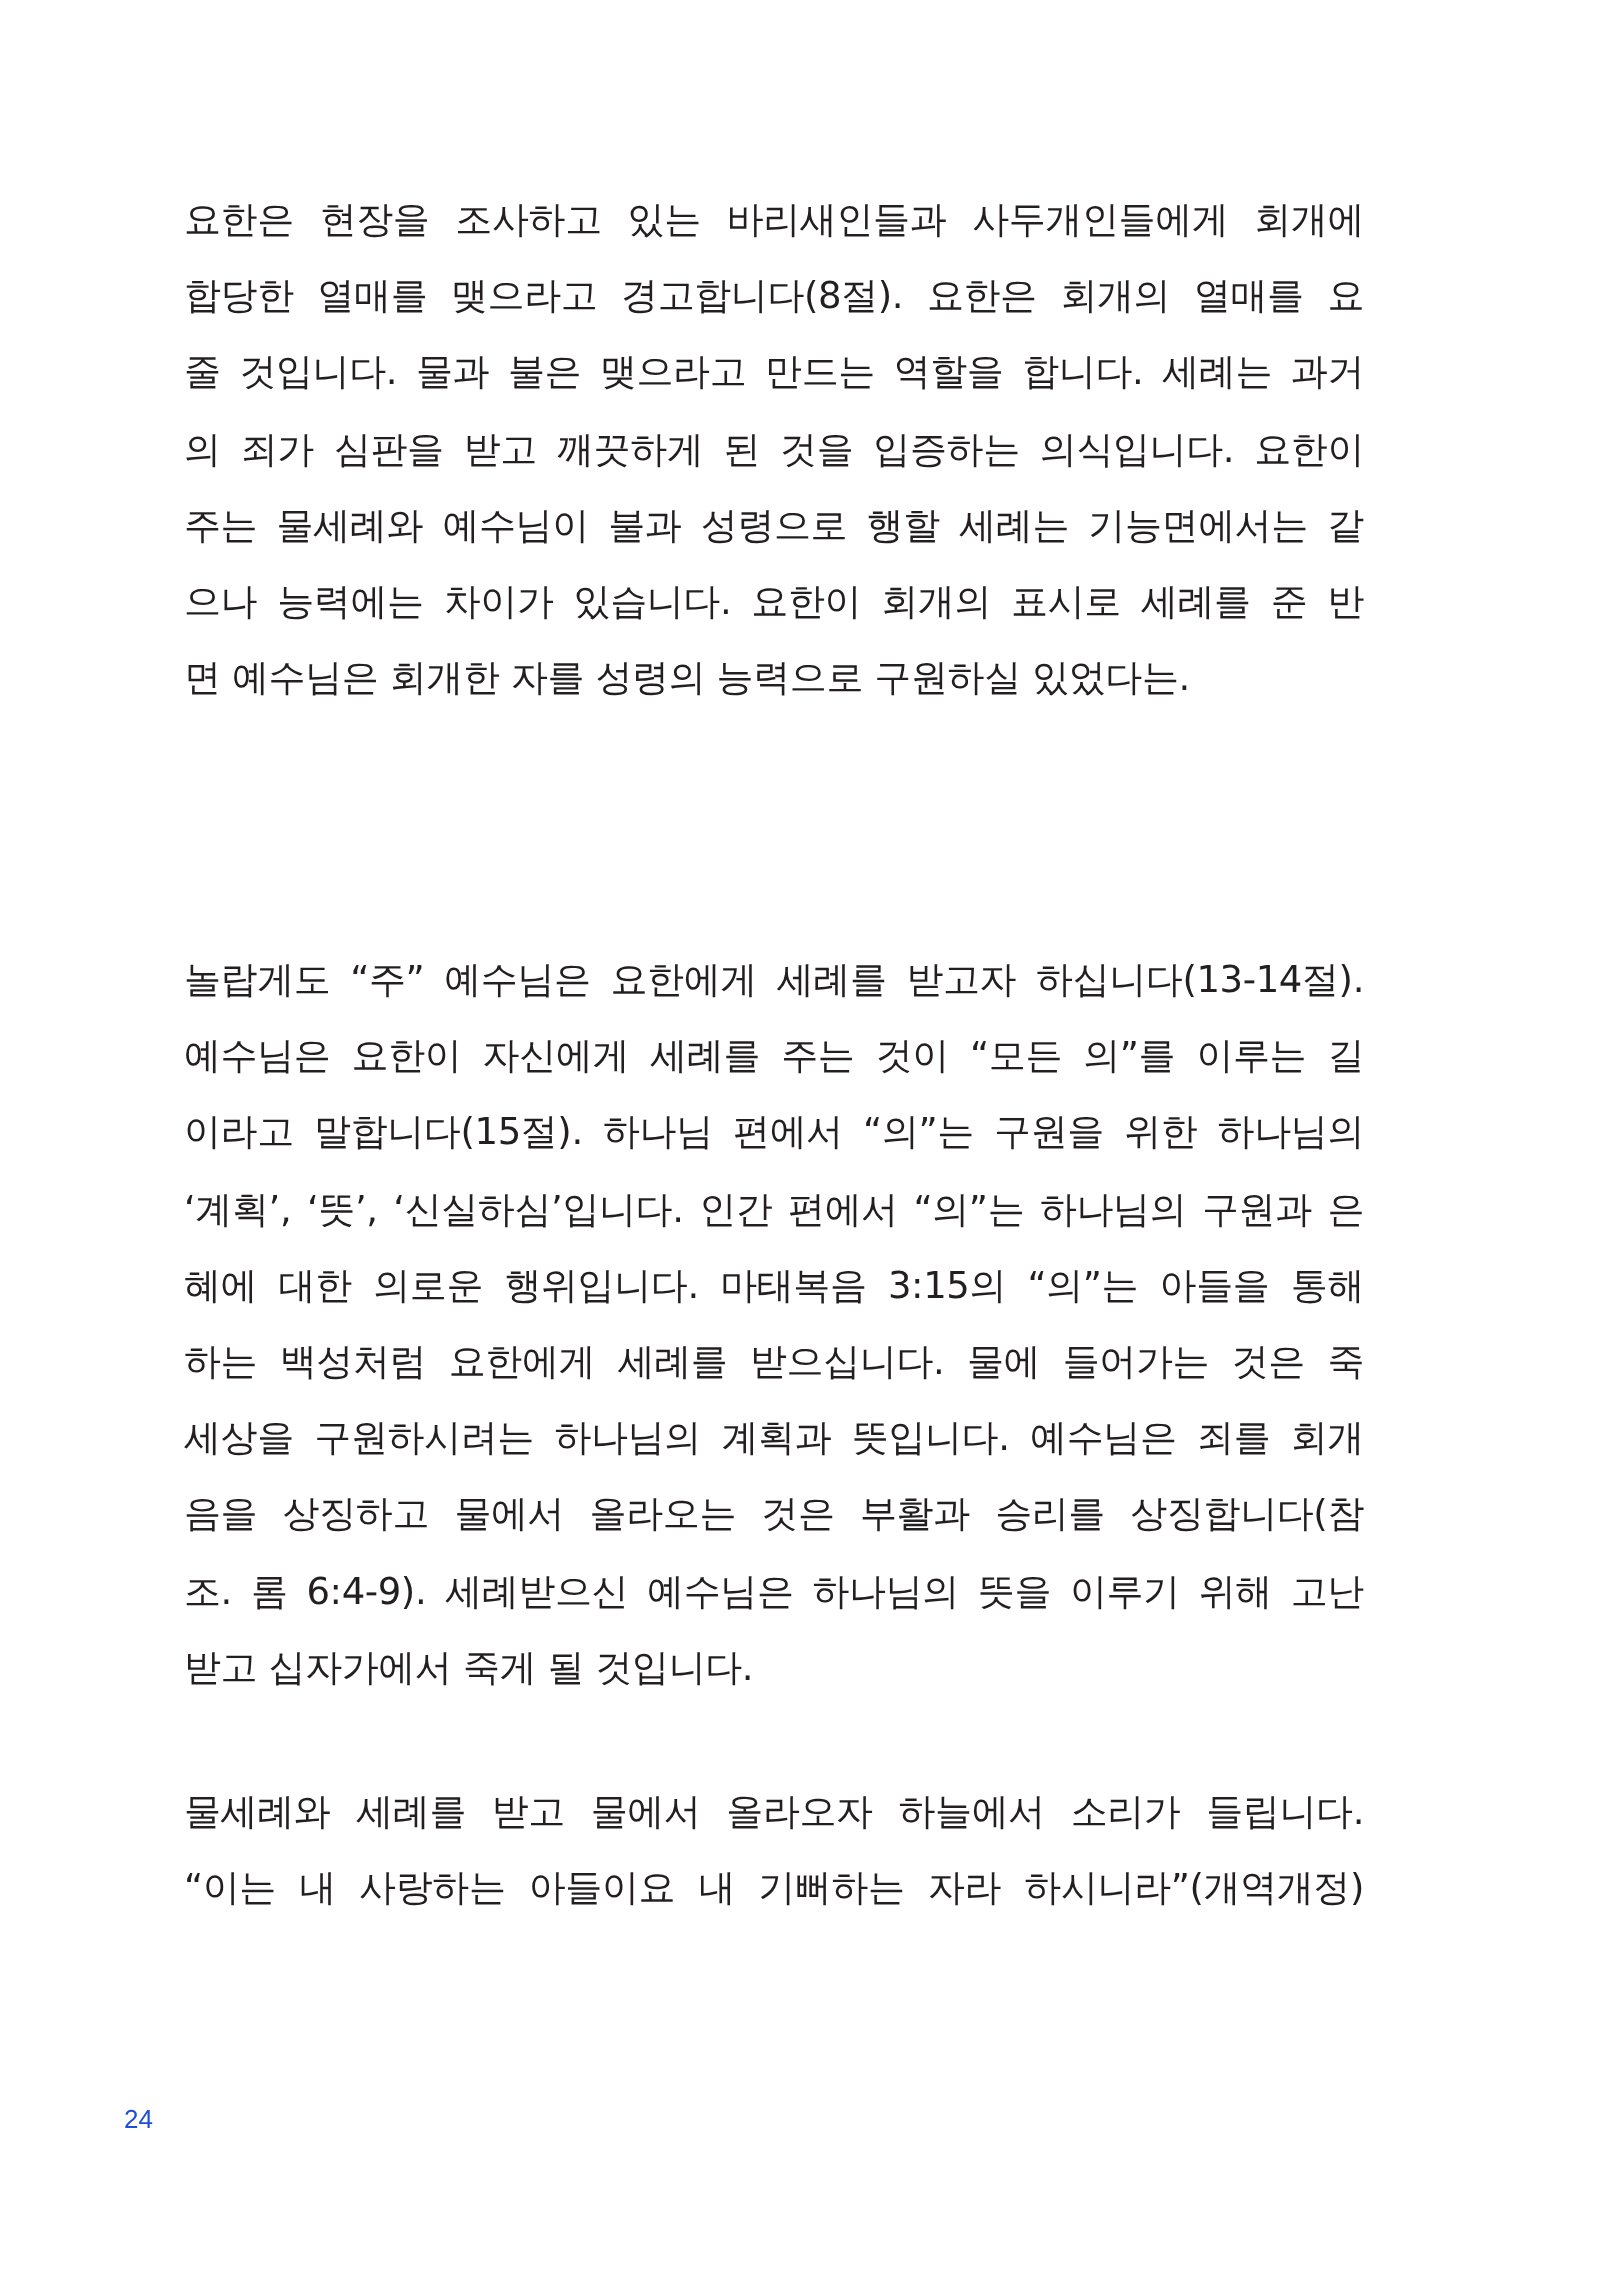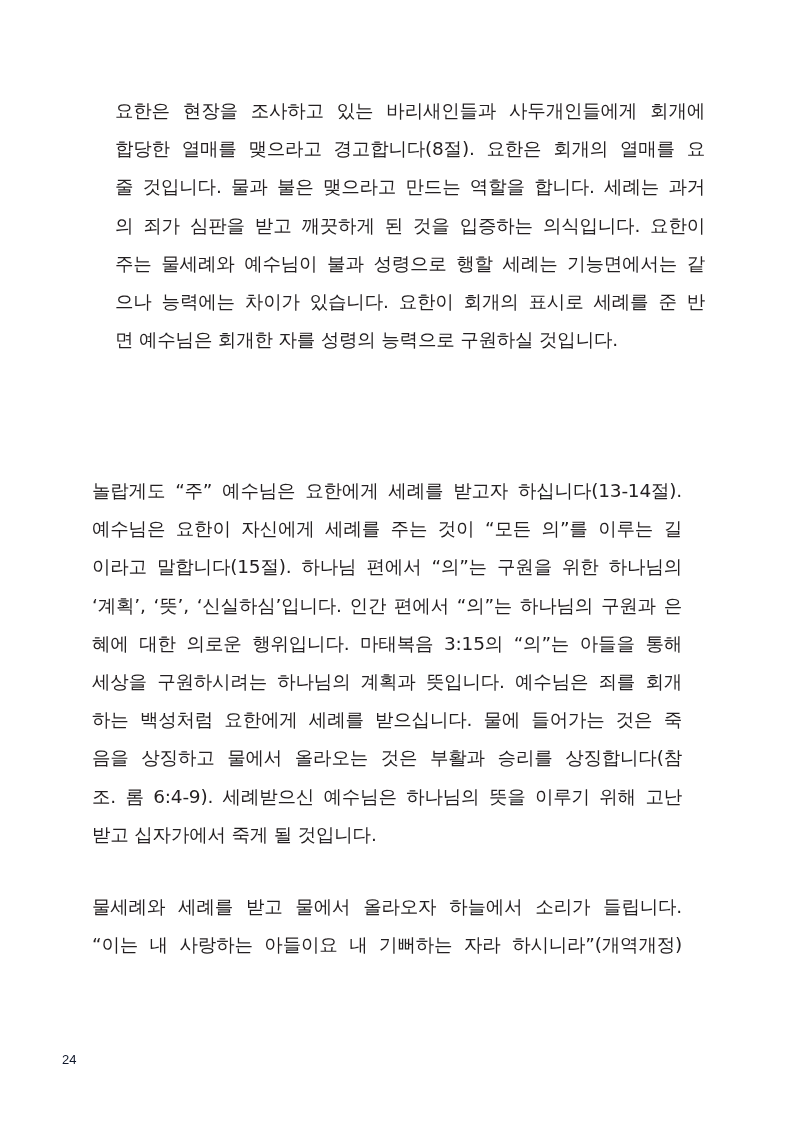--- a/index.html
+++ b/index.html
@@ -37,56 +37,56 @@
     line-height: 38.2px;
     font-size: 18.5px;
     white-space: nowrap;
     text-align: justify;
     text-align-last: justify;
     letter-spacing: -0.2px;
   }
   .line.last {
     text-align-last: left;
   }
-  .p1 { position: absolute; top: 0; left: 0; width: 590px; margin-left: 23px; }
+  .p1 { position: absolute; top: 0; left: 0; width: 590px; }
   .p2 { position: absolute; top: 380px; left: 0; width: 590px; }
   .p3 { position: absolute; top: 796px; left: 0; width: 590px; }
   .page-number {
     position: absolute;
     left: 62px;
     top: 1052px;
     font-family: "Liberation Sans", sans-serif;
     font-size: 13px;
-    color: #0f172a;
+    color: #1d4ed8;
   }
 </style>
 </head>
 <body>
 
 <div class="page">
   <div class="content">
 
     <p class="paragraph p1">
       <span class="line">요한은 현장을 조사하고 있는 바리새인들과 사두개인들에게 회개에</span>
       <span class="line">합당한 열매를 맺으라고 경고합니다(8절). 요한은 회개의 열매를 요</span>
       <span class="line">줄 것입니다. 물과 불은 맺으라고 만드는 역할을 합니다. 세례는 과거</span>
       <span class="line">의 죄가 심판을 받고 깨끗하게 된 것을 입증하는 의식입니다. 요한이</span>
       <span class="line">주는 물세례와 예수님이 불과 성령으로 행할 세례는 기능면에서는 같</span>
       <span class="line">으나 능력에는 차이가 있습니다. 요한이 회개의 표시로 세례를 준 반</span>
-      <span class="line last">면 예수님은 회개한 자를 성령의 능력으로 구원하실 것입니다.</span>
+      <span class="line last">면 예수님은 회개한 자를 성령의 능력으로 구원하실 있었다는.</span>
     </p>
 
     <p class="paragraph p2">
       <span class="line">놀랍게도 “주” 예수님은 요한에게 세례를 받고자 하십니다(13-14절).</span>
       <span class="line">예수님은 요한이 자신에게 세례를 주는 것이 “모든 의”를 이루는 길</span>
       <span class="line">이라고 말합니다(15절). 하나님 편에서 “의”는 구원을 위한 하나님의</span>
       <span class="line">‘계획’, ‘뜻’, ‘신실하심’입니다. 인간 편에서 “의”는 하나님의 구원과 은</span>
       <span class="line">혜에 대한 의로운 행위입니다. 마태복음 3:15의 “의”는 아들을 통해</span>
+      <span class="line">하는 백성처럼 요한에게 세례를 받으십니다. 물에 들어가는 것은 죽</span>
       <span class="line">세상을 구원하시려는 하나님의 계획과 뜻입니다. 예수님은 죄를 회개</span>
-      <span class="line">하는 백성처럼 요한에게 세례를 받으십니다. 물에 들어가는 것은 죽</span>
       <span class="line">음을 상징하고 물에서 올라오는 것은 부활과 승리를 상징합니다(참</span>
       <span class="line">조. 롬 6:4-9). 세례받으신 예수님은 하나님의 뜻을 이루기 위해 고난</span>
       <span class="line last">받고 십자가에서 죽게 될 것입니다.</span>
     </p>
 
     <p class="paragraph p3">
       <span class="line">물세례와 세례를 받고 물에서 올라오자 하늘에서 소리가 들립니다.</span>
       <span class="line">“이는 내 사랑하는 아들이요 내 기뻐하는 자라 하시니라”(개역개정)</span>
     </p>
 

